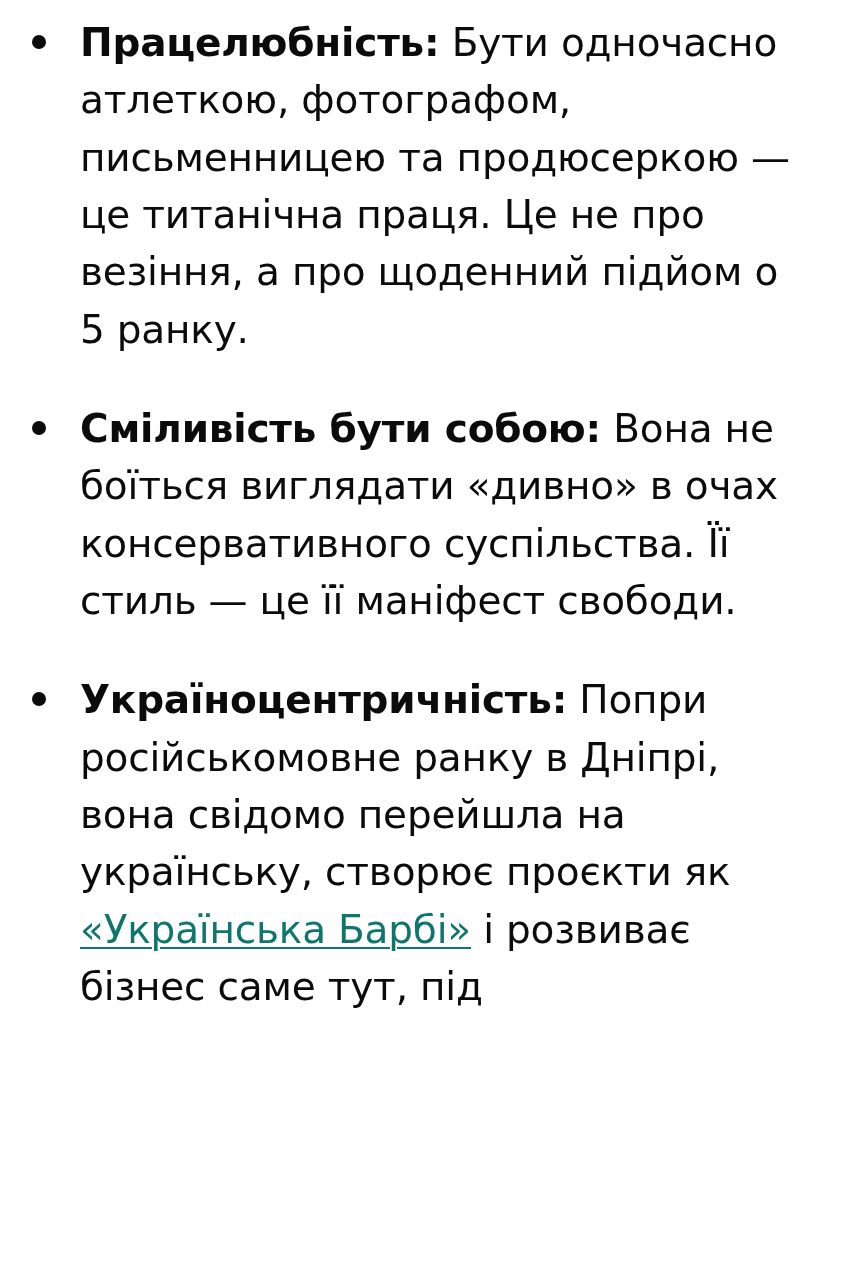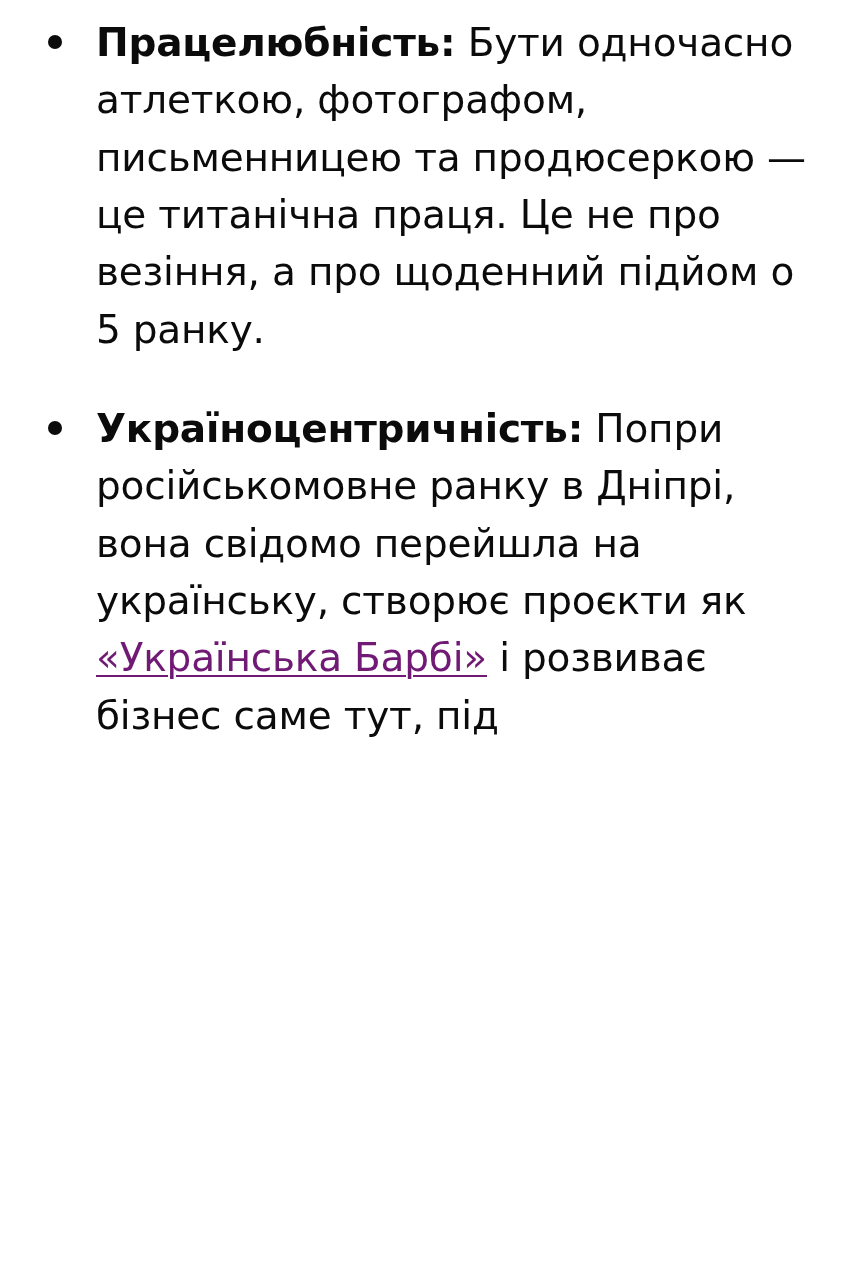--- a/index.html
+++ b/index.html
@@ -12,21 +12,21 @@
     height: 1280px;
     overflow: hidden;
     font-family: "DejaVu Sans", "Liberation Sans", sans-serif;
     color: #0b0b0b;
   }
   .page {
     position: relative;
     width: 852px;
     height: 1280px;
     box-sizing: border-box;
-    padding: 14px 40px 0 28px;
+    padding: 14px 40px 0 12px;
   }
   ul.bullet-list {
     list-style: none;
     margin: 0;
     padding: 0;
   }
   li.bullet-item {
     position: relative;
     padding-left: 68px;
     margin: 0 0 42px 0;
@@ -46,39 +46,43 @@
     top: 21px;
     width: 14px;
     height: 14px;
     border-radius: 50%;
     background: #0b0b0b;
   }
   .lead {
     font-weight: 700;
   }
   .link {
-    color: #701a75;
+    color: #0f766e;
     text-underline-offset: 4px;
     text-decoration-thickness: 2px;
   }
   .body-text {
     font-weight: 400;
   }
 </style>
 </head>
 <body>
 
 <div class="page">
   <ul class="bullet-list">
 
     <li class="bullet-item">
       <span class="bullet-dot"></span>
       <span class="lead">Працелюбність:</span><span class="body-text"> Бути одночасно атлеткою, фотографом, письменницею та продюсеркою — це титанічна праця. Це не про везіння, а про щоденний підйом о 5 ранку.</span>
     </li>
 
+    <li class="bullet-item">
+      <span class="bullet-dot"></span>
+      <span class="lead">Сміливість бути собою:</span><span class="body-text"> Вона не боїться виглядати «дивно» в очах консервативного суспільства. Її стиль — це її маніфест свободи.</span>
+    </li>
 
     <li class="bullet-item">
       <span class="bullet-dot"></span>
       <span class="lead">Україноцентричність:</span><span class="body-text"> Попри російськомовне ранку в Дніпрі, вона свідомо перейшла на українську, створює проєкти як </span><a class="link" href="#">«Українська Барбі»</a><span class="body-text"> і розвиває бізнес саме тут, під</span>
     </li>
 
   </ul>
 </div>
 
 </body></html>

